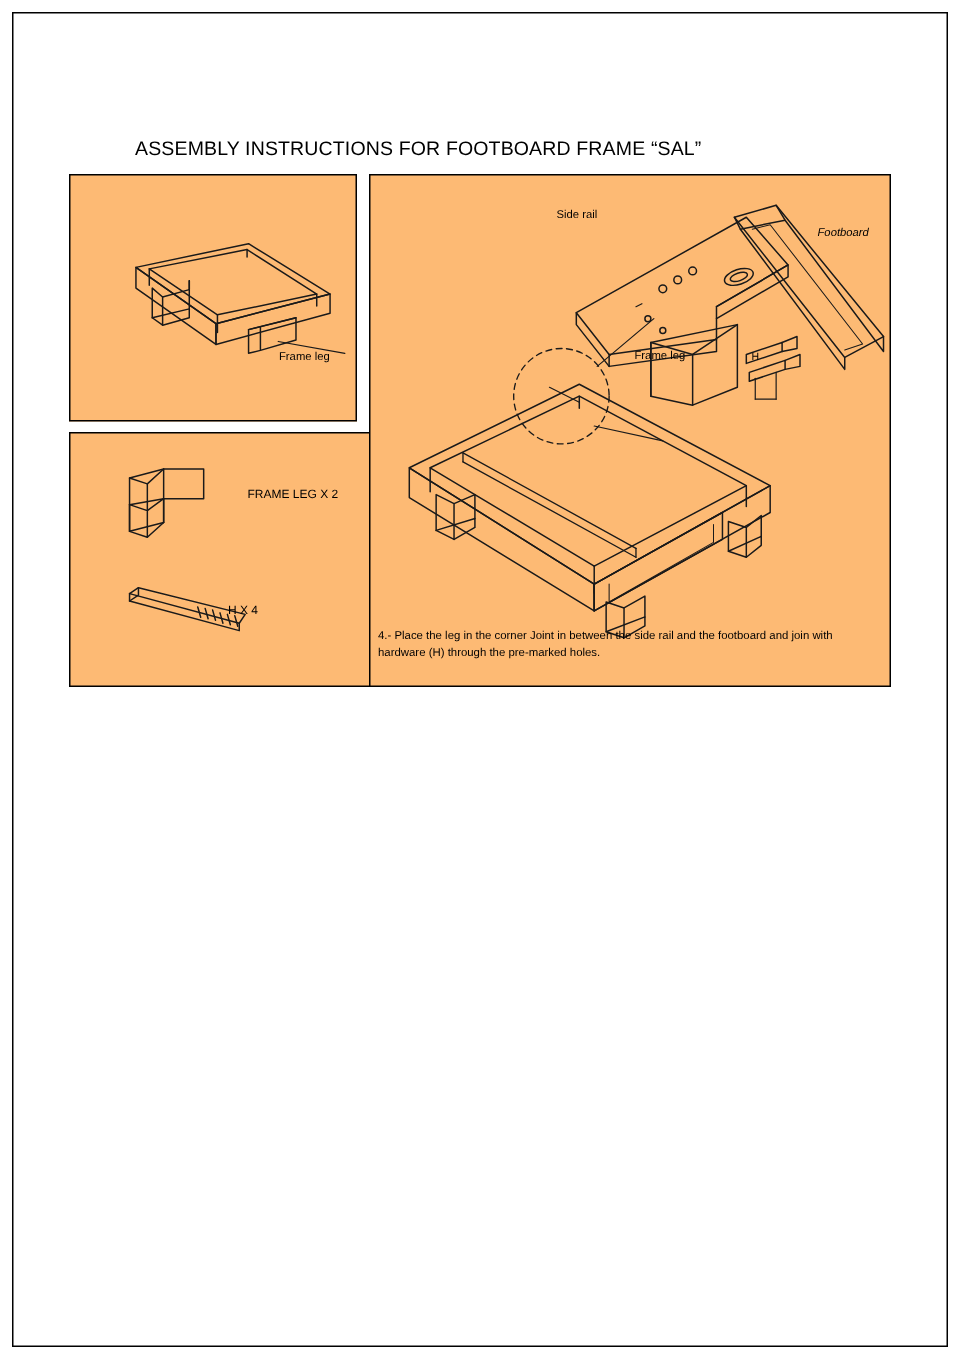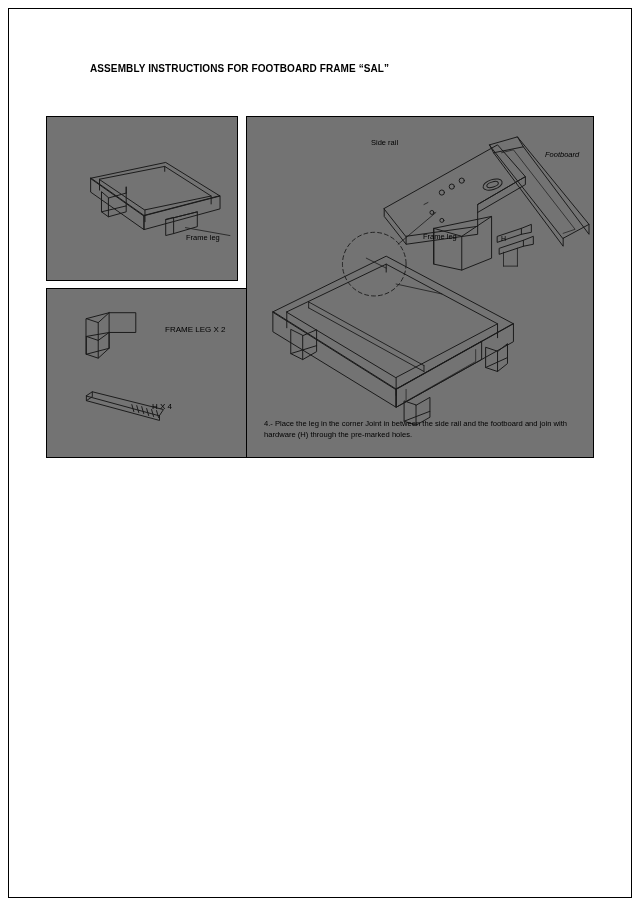--- a/index.html
+++ b/index.html
@@ -17,31 +17,31 @@
     position: absolute;
     left: 8px;
     top: 8px;
     width: 624px;
     height: 890px;
     border: 1px solid #000;
   }
   .doc-title {
     position: absolute;
     left: 90px;
-    top: 63px;
-    font-size: 10px;
-    font-weight: bold;
+    top: 91px;
+    font-size: 13px;
+    font-weight: normal;
     letter-spacing: 0.1px;
     white-space: nowrap;
   }
   
   .panel {
     position: absolute;
     border: 1px solid #000;
-    background: #737373;
+    background: #fdba74;
   }
   #panel-overview { left: 46px; top: 116px; width: 192px; height: 165px; }
   #panel-parts    { left: 46px; top: 288px; width: 227px; height: 170px; }
   #panel-step     { left: 246px; top: 116px; width: 348px; height: 342px; }
 
   .svg-fill { position: absolute; left: 0; top: 0; width: 100%; height: 100%; }
 
   .label {
     position: absolute;
     font-size: 7.5px;
@@ -56,21 +56,20 @@
     white-space: nowrap;
   }
 
   #step-caption {
     position: absolute;
     left: 252px;
     top: 418px;
     width: 330px;
     font-size: 7.6px;
     line-height: 1.45;
-    margin-left: 12px;
   }
 </style>
 </head>
 <body>
 
 <div class="page-border"></div>
 
 <div class="doc-title">ASSEMBLY INSTRUCTIONS FOR FOOTBOARD FRAME “SAL”</div>
 
 <div class="panel" id="panel-overview">

